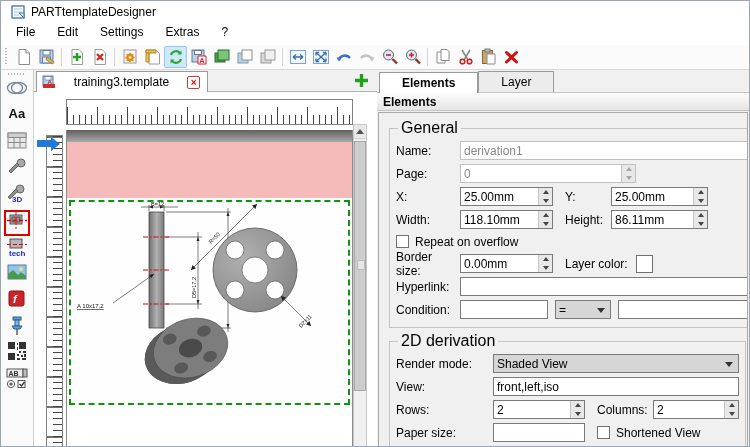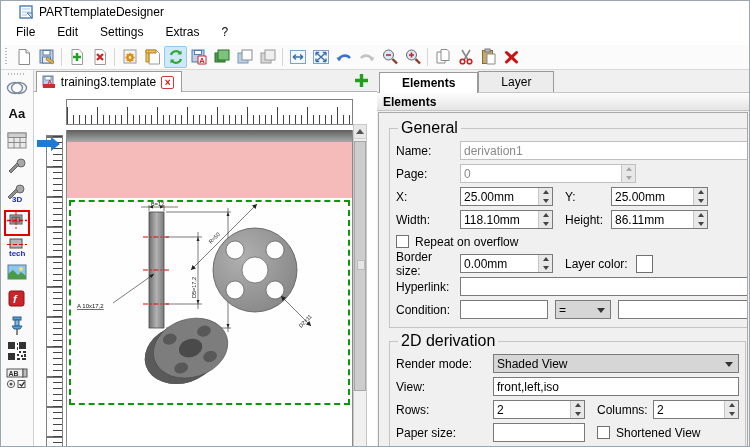--- a/index.html
+++ b/index.html
@@ -3,21 +3,21 @@
 <meta charset="utf-8">
 <style>
   * { box-sizing: border-box; margin: 0; padding: 0; }
   html,body { font-family: "Liberation Sans", sans-serif; }
   #window {
     position: relative; width: 750px; height: 447px;
     background: #fff; border: 1px solid #9aa7b1; overflow: hidden;
     font-size: 12px; color: #000;
   }
   
-  .titlebar { height: 22px; display: flex; align-items: center; gap: 6px; padding: 0 18px; background: #fff; }
+  .titlebar { height: 22px; display: flex; align-items: center; gap: 6px; padding: 0 10px; background: #fff; }
   .titlebar .ttl { font-size: 12px; }
   
   .menubar { height: 22px; display: flex; align-items: flex-start; background: #fff; padding-left: 4px; }
   .menu-item { padding: 2px 11px; cursor: default; }
   
   .toolbar { height: 25px; display: flex; align-items: center; background: #fbfbfb; border-bottom: 1px solid #d9d9d9; padding-left: 2px; }
   .tb-grip { width: 6px; height: 18px; margin-right: 3px;
     background: repeating-linear-gradient(to bottom,#b9b9b9 0 1px,transparent 1px 3px);
     background-size: 2px 100%; background-repeat: no-repeat; background-position: 2px 0; }
   .tb-btn { width: 23px; height: 22px; display: flex; align-items: center; justify-content: center; border: 1px solid transparent; border-radius: 2px; }
@@ -29,21 +29,21 @@
   .palette { width: 33px; background: #fafafa; border-right: 1px solid #d0d0d0; display: flex; flex-direction: column; align-items: center; padding-top: 2px; }
   .pal-grip { width: 18px; height: 5px; margin-bottom: 3px;
     background: repeating-linear-gradient(to right,#b9b9b9 0 1px,transparent 1px 3px);
     background-size: 100% 2px; background-repeat: no-repeat; background-position: 0 1px; }
   .pal-btn { width: 26px; height: 24px; display: flex; align-items: flex-start; justify-content: center; margin-bottom: 2px; }
   .pal-btn.selected { border: 2px solid #e00000; height: 26px; }
   .pal-txt { font-weight: bold; font-size: 13px; color: #111; }
   
   .docarea { width: 345px; display: flex; flex-direction: column; background: #fff; }
   .tabbar { height: 22px; display: flex; align-items: flex-end; background: #f0f0f0; border-bottom: 1px solid #b4b4b4; position: relative; }
-  .tab { height: 21px; display: flex; align-items: center; gap: 5px; background: #fff; border: 1px solid #9a9a9a; border-bottom: none; padding: 0 7px 0 5px; margin-left: 2px; margin-bottom: -1px; }
+  .tab { height: 21px; display: flex; align-items: center; gap: 18px; background: #fff; border: 1px solid #9a9a9a; border-bottom: none; padding: 0 7px 0 5px; margin-left: 2px; margin-bottom: -1px; }
   .tab-close { width: 13px; height: 13px; border: 1px solid #cc3a3a; border-radius: 2px; color: #d11; font-size: 10px; line-height: 11px; text-align: center; font-weight: bold; background: #fff; }
   .tab-add { position: absolute; right: 8px; top: 3px; width: 15px; height: 15px; }
   .canvasarea { position: relative; flex: 1; background: #fff; overflow: hidden; }
   .hruler { position: absolute; left: 32px; top: 7px; width: 287px; height: 26px; border: 1px solid #808080;
     background:
       repeating-linear-gradient(to right,#444 0 1px,transparent 1px 6px) left bottom/100% 9px no-repeat,
       repeating-linear-gradient(to right,#444 0 1px,transparent 1px 30px) left bottom/100% 17px no-repeat,
       #fff; }
   .vruler { position: absolute; left: 12px; top: 43px; width: 17px; bottom: 0; border: 1px solid #808080;
     background:

